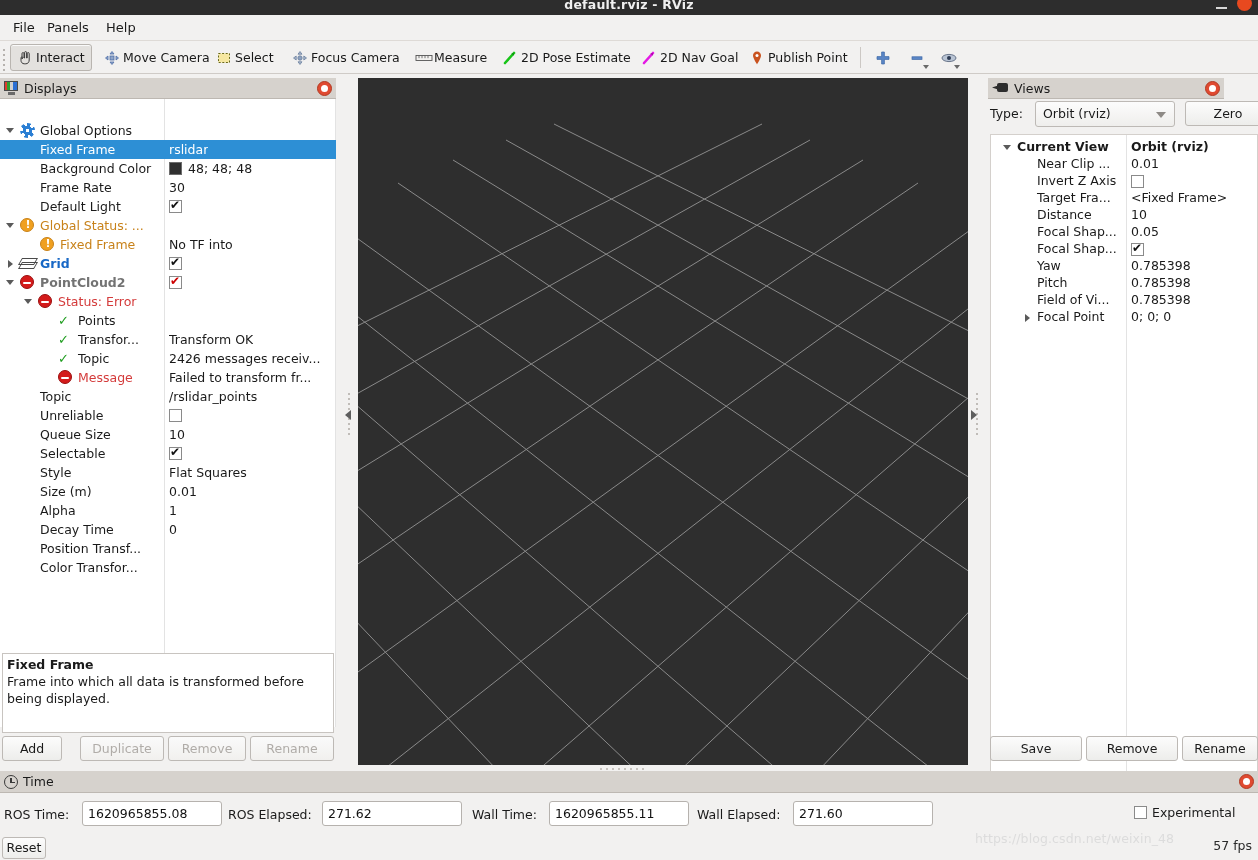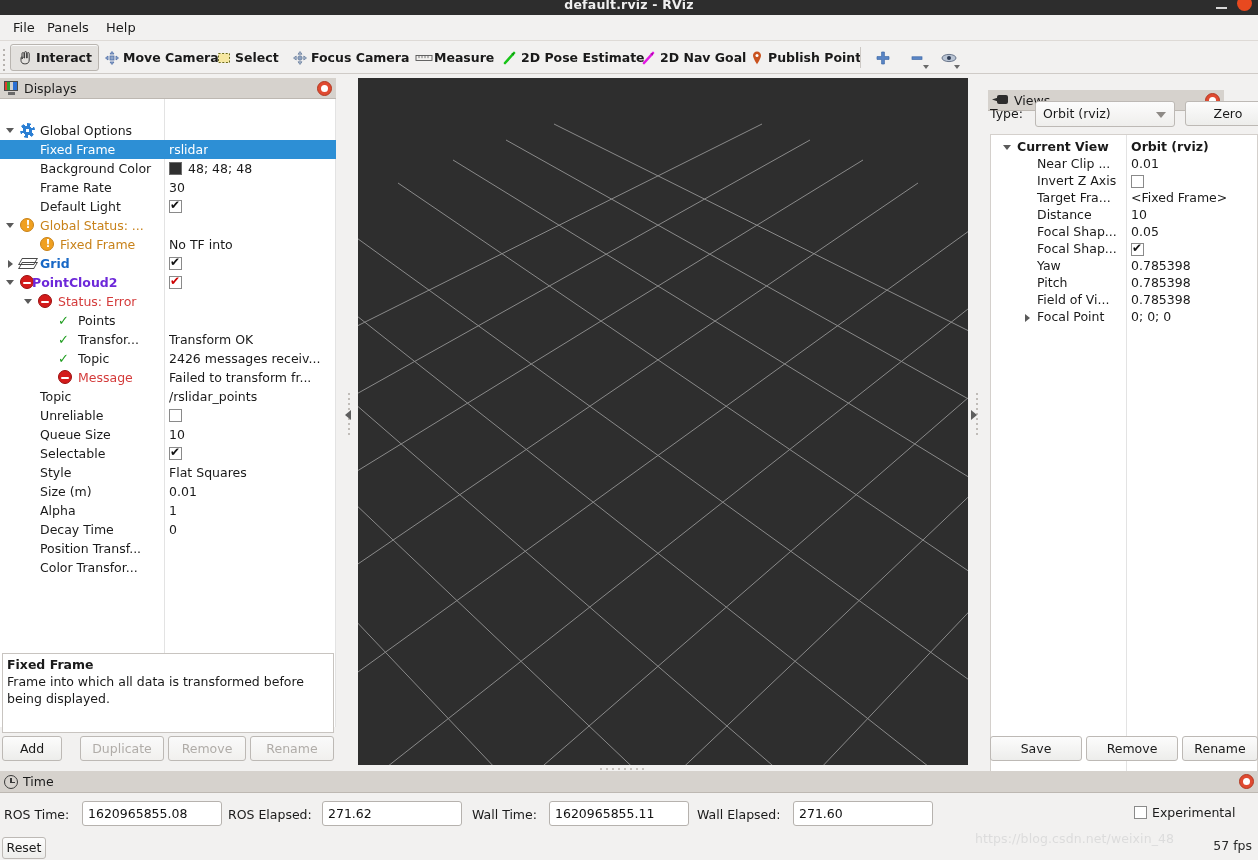--- a/index.html
+++ b/index.html
@@ -43,21 +43,21 @@
 
   
   #toolbar{
     position:absolute; left:0; top:41px; width:1258px; height:33px;
     background:#f2f1f0; border-bottom:1px solid #cfcbc7;
   }
   .tbtn{
     position:absolute; top:3px; height:27px;
     display:flex; align-items:center; gap:3px;
     padding:12px 6px; font-size:12.5px; white-space:nowrap; cursor:default;
-    border:1px solid transparent; border-radius:3px;font-weight:bold;
+    border:1px solid transparent; border-radius:3px;
   }
   .tbtn.active{
     background:#e3e1de; border:1px solid #b9b5b0;
     box-shadow:inset 0 1px 0 #fafafa;
   }
   .tb-grip{
     position:absolute; left:3px; top:8px; width:3px; height:17px;
   }
   .tb-grip i{ display:block; width:2px; height:2px; background:#b6b2ae; margin-bottom:3px;}
   .tb-sep{
@@ -536,21 +536,21 @@
     <div class="trow" style="top:155px">
       <span class="tarrow right" style="left:4px"></span>
       <span class="ico-grid" style="left:20px;top:1px"></span>
       <span class="tname bold" style="left:40px;color:#1868c6">Grid</span>
       <span class="chk on" style="top:3px"></span>
     </div>
 
     <div class="trow" style="top:174px">
       <span class="tarrow down" style="left:4px"></span>
       <span class="ico-err" style="left:20px;top:2px"></span>
-      <span class="tname bold" style="left:32px;color:#6d28d9">PointCloud2</span>
+      <span class="tname bold" style="left:40px;color:#737373">PointCloud2</span>
       <span class="chk on red" style="top:3px"></span>
     </div>
 
     <div class="trow" style="top:193px">
       <span class="tarrow down" style="left:22px"></span>
       <span class="ico-err" style="left:38px;top:2px"></span>
       <span class="tname" style="left:58px;color:#d43b3b">Status: Error</span>
     </div>
 
     <div class="trow" style="top:212px">
@@ -698,21 +698,21 @@
     <i></i>
     <i></i>
     <i></i>
     <i></i>
     <i></i>
     <i></i>
     <i></i>
 </div>
 
 <div id="views">
-  <div class="dock-title" style="left:0;top:12px;width:236px">
+  <div class="dock-title" style="left:0;top:0;width:236px">
     <span class="ico-views" style="position:relative;display:inline-block;width:17px;height:10px"></span>
     <span>Views</span>
     <span class="dock-close"></span>
   </div>
 
   <div id="views-type">
     <span style="position:absolute;left:2px;top:5px;font-size:12.5px">Type:</span>
     <div class="combo" style="left:47px;top:0;width:140px">
       <span>Orbit (rviz)</span>
       <span class="cdrop"></span>

